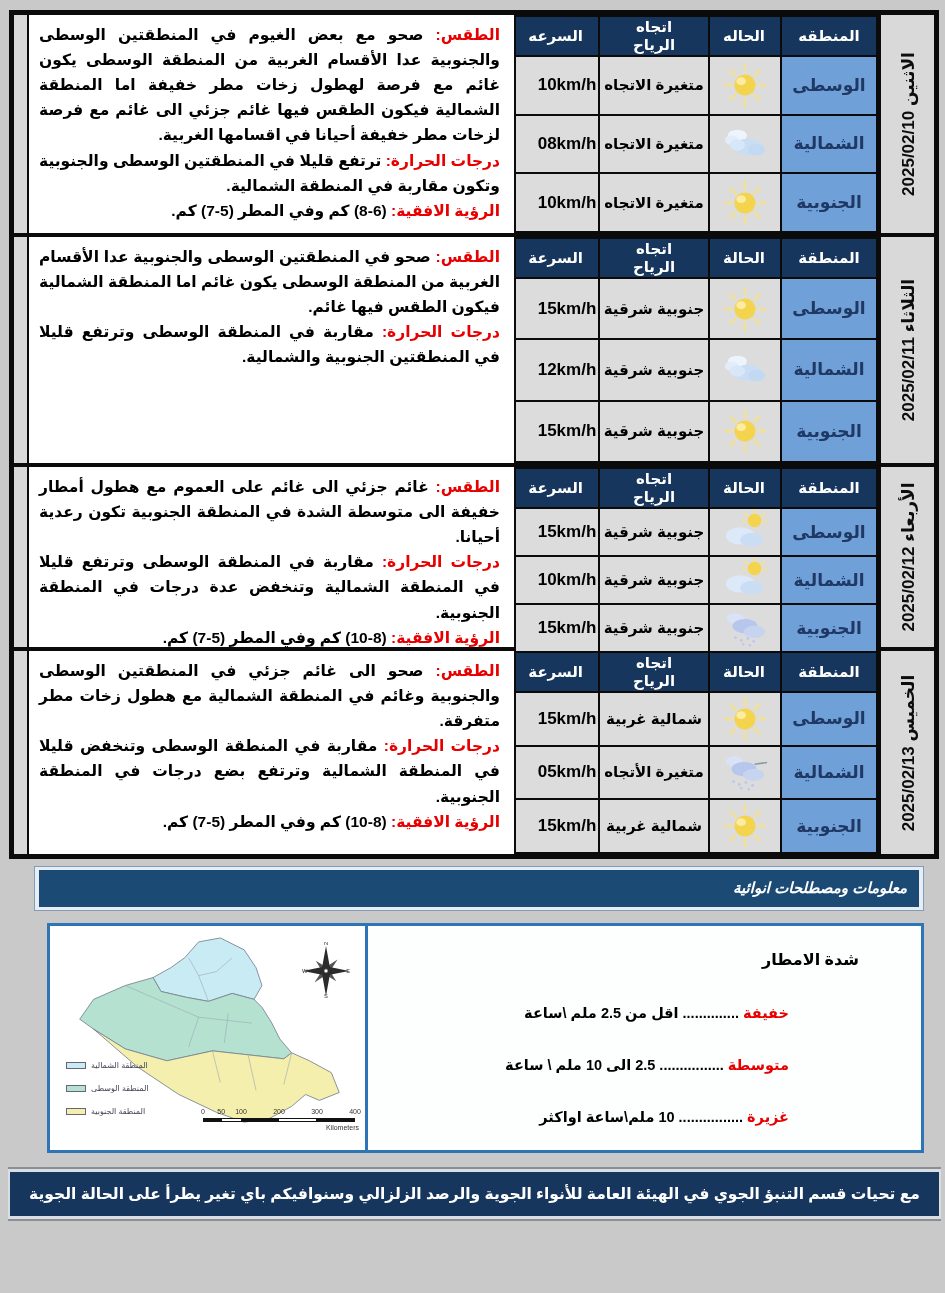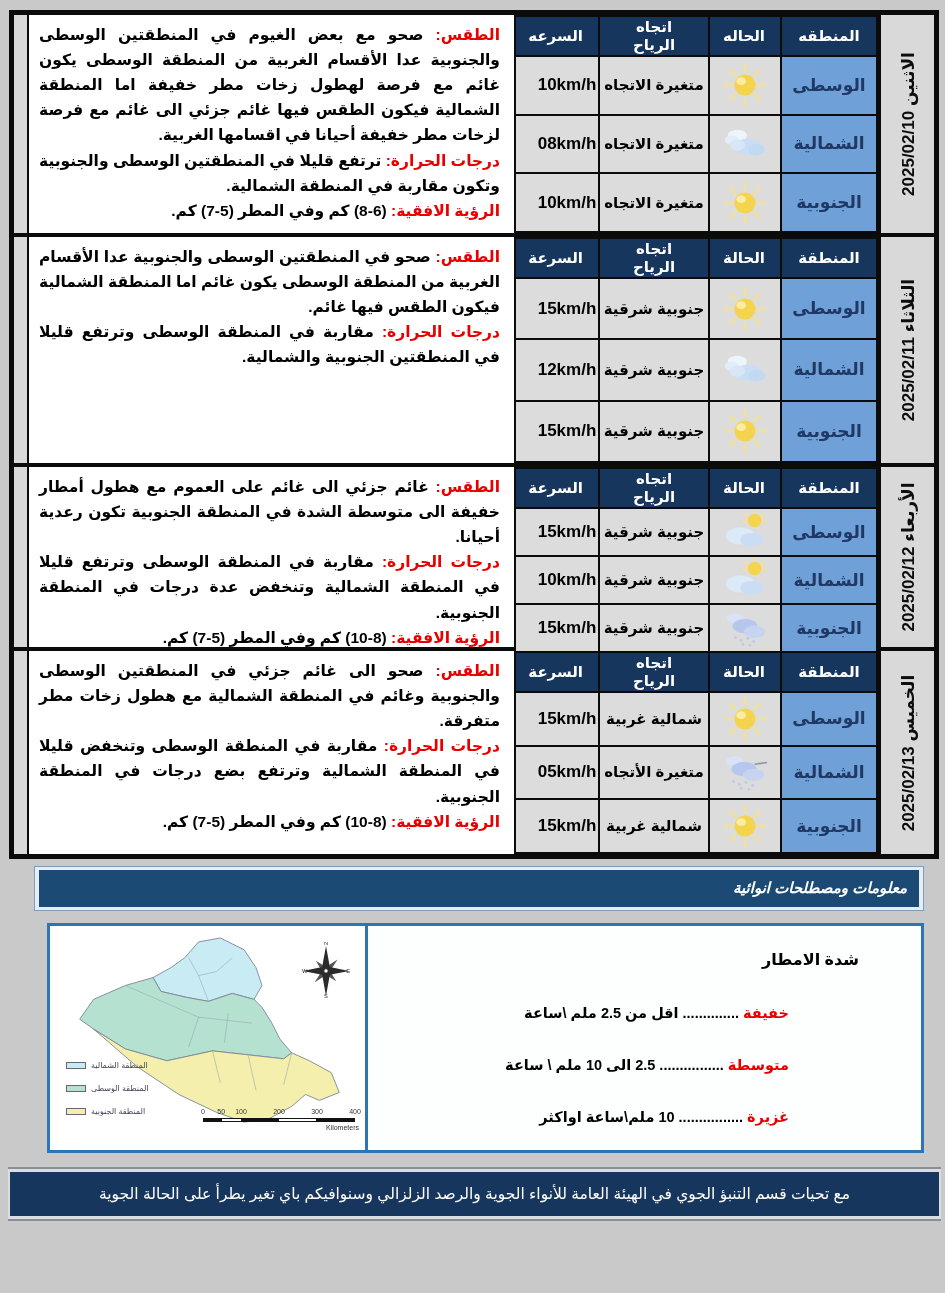--- a/index.html
+++ b/index.html
@@ -68,21 +68,21 @@
   .map-scale { position:absolute; right:10px; bottom:28px; width:152px; direction:ltr; }
   .scale-labels { position:relative; height:9px; font-size:7px; color:#333; }
   .scale-labels span { position:absolute; transform:translateX(-50%); }
   .scale-bar { height:4px; border:1px solid #111; margin-top:1px;
     background:linear-gradient(to right,#111 0 12%,#fff 12% 25%,#111 25% 50%,#fff 50% 75%,#111 75% 100%); }
   .scale-unit { position:absolute; right:-4px; bottom:-9px; font-size:7px; color:#333; }
   .compass { position:absolute; top:16px; right:14px; }
 
   
   .footer-wrap { margin:14px 4px 0 8px; background:#DADEE3; border-top:2px solid #8a8f96; border-bottom:2px solid #8a8f96; padding:3px 2px; }
-  .footer-bar { background:#17365D; color:#fff; font-weight:normal; font-size:15.5px; text-align:center; padding:13px 8px; }
+  .footer-bar { background:#17365D; color:#fff; font-weight:bold; font-size:15.5px; text-align:center; padding:13px 8px; }
 </style>
 </head>
 <body>
 
 <div class="main-box">
 
   <div class="day-block">
     <div class="date-cell">
       <span class="date-label">الاثنين 2025/02/10</span>
     </div>

